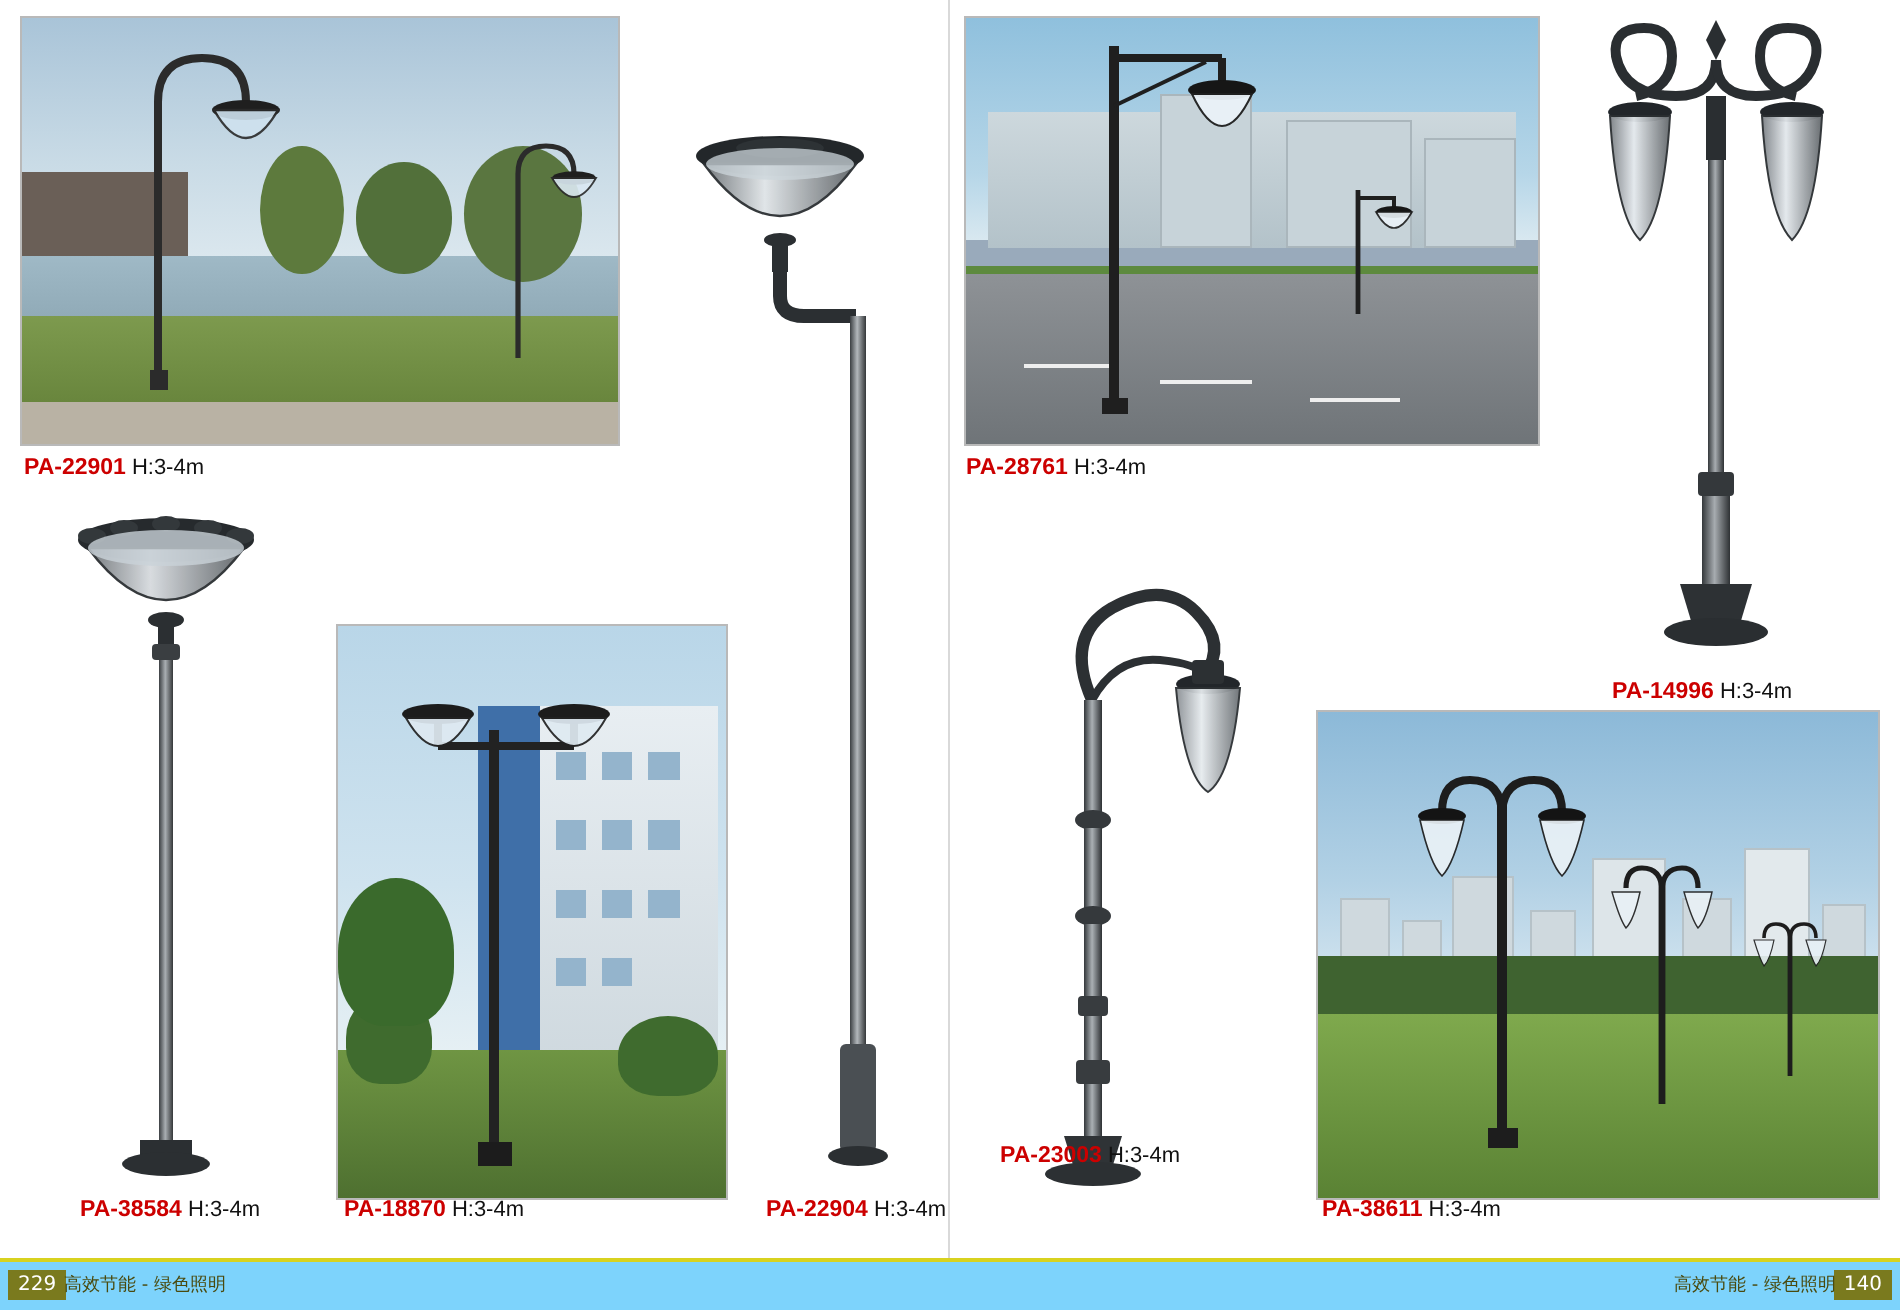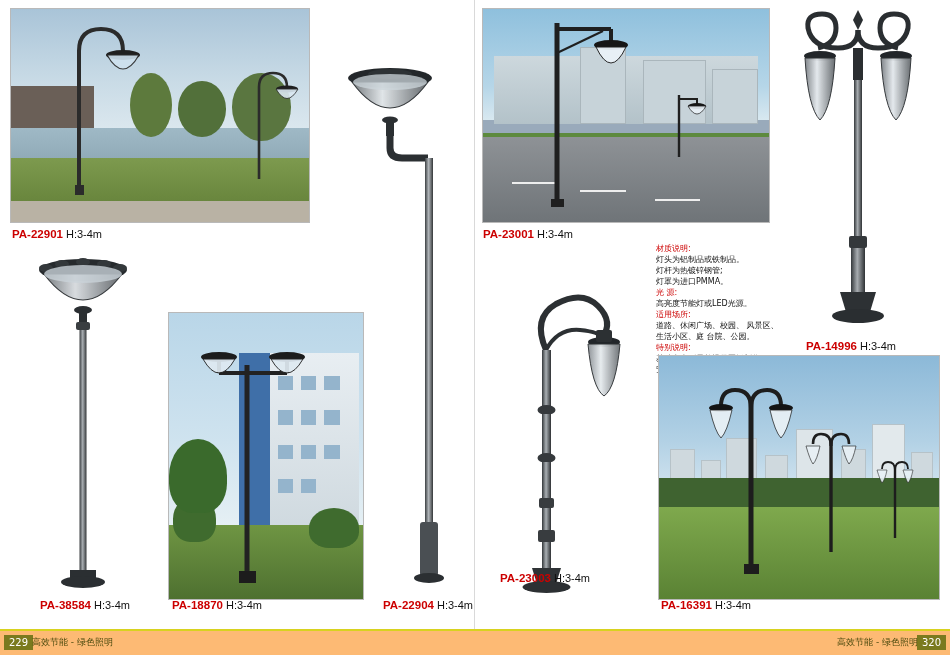--- a/index.html
+++ b/index.html
@@ -109,21 +109,21 @@
     line-height: 11px;
     color:#111;
   }
   .spec .hd { color:#cc0000; }
   .spec p { margin:0; }
 
   
   .footer {
     position:absolute; left:0; bottom:0; width:950px; height:26px;
     border-top:2px solid #d8d21f;
-    background:#fdba74;
+    background:#7dd3fc;
   }
   .pagenum {
     position:absolute; top:4px;
     background:#7a7a1e; color:#fff;
     font-size:10px; padding:2px 5px;
     font-family:"DejaVu Sans", sans-serif;
   }
   .pg-left { left:4px; }
   .pg-right { right:4px; }
   .foottext {
@@ -288,37 +288,23 @@
       <path d="M113 38 Q128 70 143 38 Z" fill="#eaf2f8" opacity="0.95" stroke="#1f1f1f" stroke-width="1"></path>
 
       <path d="M196 148 L196 86" stroke="#1f1f1f" stroke-width="2.4" fill="none"></path>
       <path d="M196 90 L214 90 L214 96" stroke="#1f1f1f" stroke-width="2" fill="none"></path>
       <ellipse cx="214" cy="97" rx="9" ry="3" fill="#161616"></ellipse>
       <path d="M205 97 Q214 113 223 97 Z" fill="#eaf2f8" opacity="0.9" stroke="#1f1f1f" stroke-width="0.8"></path>
       <rect x="68" y="190" width="13" height="8" fill="#1f1f1f"></rect>
     </svg>
   </div>
   <div class="caption" style="left:483px; top:228px;">
-    <span class="code">PA-23001</span><span class="ht">H:3-4m</span>
-  </div>
-
-  <div class="spec">
-    <p class="hd">材质说明:</p>
-    <p>灯头为铝制品或铁制品。</p>
-    <p>灯杆为热镀锌钢管;</p>
-    <p>灯罩为进口PMMA。</p>
-    <p class="hd">光  源:</p>
-    <p>高亮度节能灯或LED光源。</p>
-    <p class="hd">适用场所:</p>
-    <p>道路、休闲广场、校园、 风景区、</p>
-    <p>生活小区、庭 台院、公园。</p>
-    <p class="hd">特别说明:</p>
-    <p>基础由本厂另外提供图纸制作。</p>
-    <p>安装时必须保证灯 体安全接地。</p>
-  </div>
+    <span class="code">PA-28761</span><span class="ht">H:3-4m</span>
+  </div>
+
 
   <svg class="lamp" style="left:778px; top:4px;" width="160" height="330">
     <defs>
       <linearGradient id="sh2" x1="0" y1="0" x2="1" y2="0">
         <stop offset="0%" stop-color="#7b8085"></stop>
         <stop offset="40%" stop-color="#e3e8ec"></stop>
         <stop offset="100%" stop-color="#62676b"></stop>
       </linearGradient>
       <linearGradient id="pole002" x1="0" y1="0" x2="1" y2="0">
         <stop offset="0%" stop-color="#34383b"></stop>
@@ -418,23 +404,23 @@
       <path d="M183 90 Q187 104 190 108 Q194 104 197 90 Z" fill="#e9f1f6" opacity="0.9" stroke="#1d1d1d" stroke-width="0.7"></path>
 
       <path d="M236 182 L236 110" stroke="#1d1d1d" stroke-width="2.4" fill="none"></path>
       <path d="M236 114 Q236 106 229 106 Q223 106 223 113" stroke="#1d1d1d" stroke-width="1.8" fill="none"></path>
       <path d="M236 114 Q236 106 243 106 Q249 106 249 113" stroke="#1d1d1d" stroke-width="1.8" fill="none"></path>
       <path d="M218 114 Q221 124 223 127 Q226 124 228 114 Z" fill="#e9f1f6" opacity="0.9" stroke="#1d1d1d" stroke-width="0.6"></path>
       <path d="M244 114 Q247 124 249 127 Q252 124 254 114 Z" fill="#e9f1f6" opacity="0.9" stroke="#1d1d1d" stroke-width="0.6"></path>
     </svg>
   </div>
   <div class="caption" style="left:661px; top:599px;">
-    <span class="code">PA-16391</span><span class="ht">H:3-4m</span>
+    <span class="code">PA-38611</span><span class="ht">H:3-4m</span>
   </div>
 
   <div class="footer">
     <div class="pagenum pg-left">229</div>
     <div class="foottext ft-left">高效节能 - 绿色照明</div>
-    <div class="pagenum pg-right">320</div>
+    <div class="pagenum pg-right">140</div>
     <div class="foottext ft-right">高效节能 - 绿色照明</div>
   </div>
 
 </div>
 
 </body></html>

